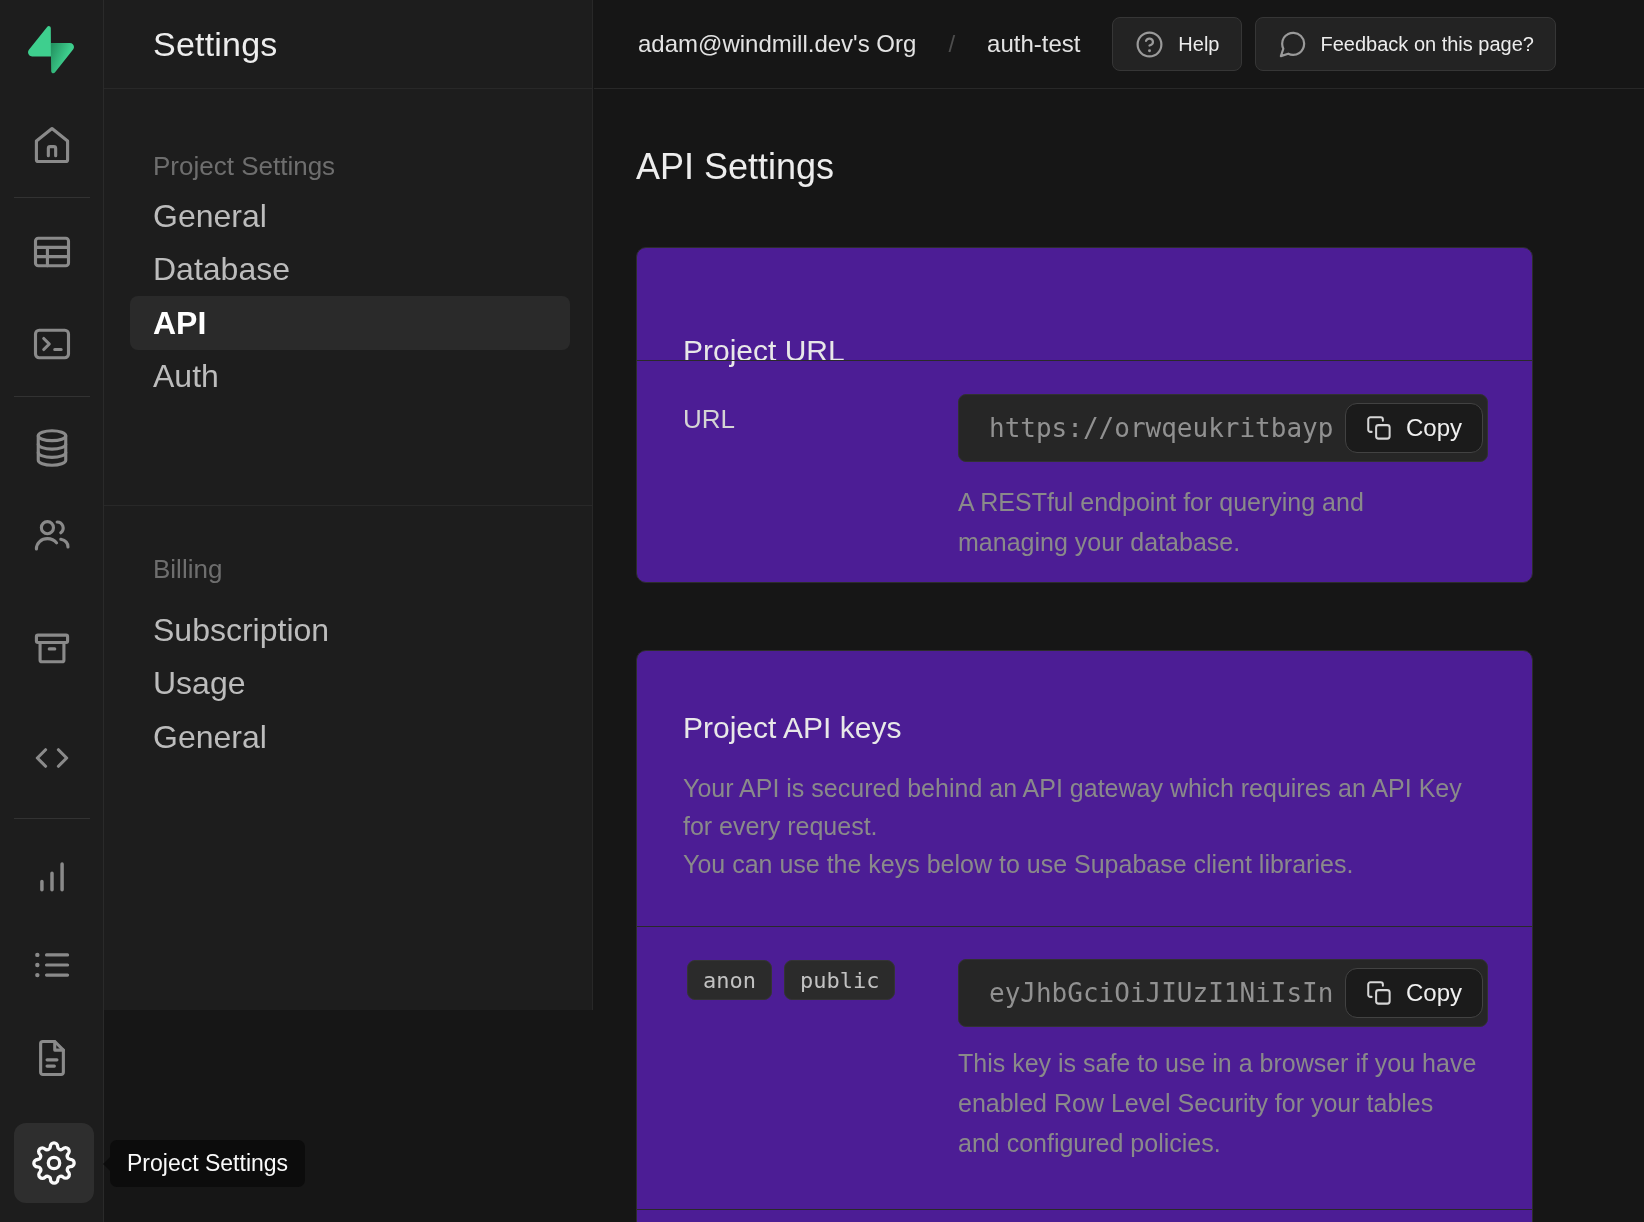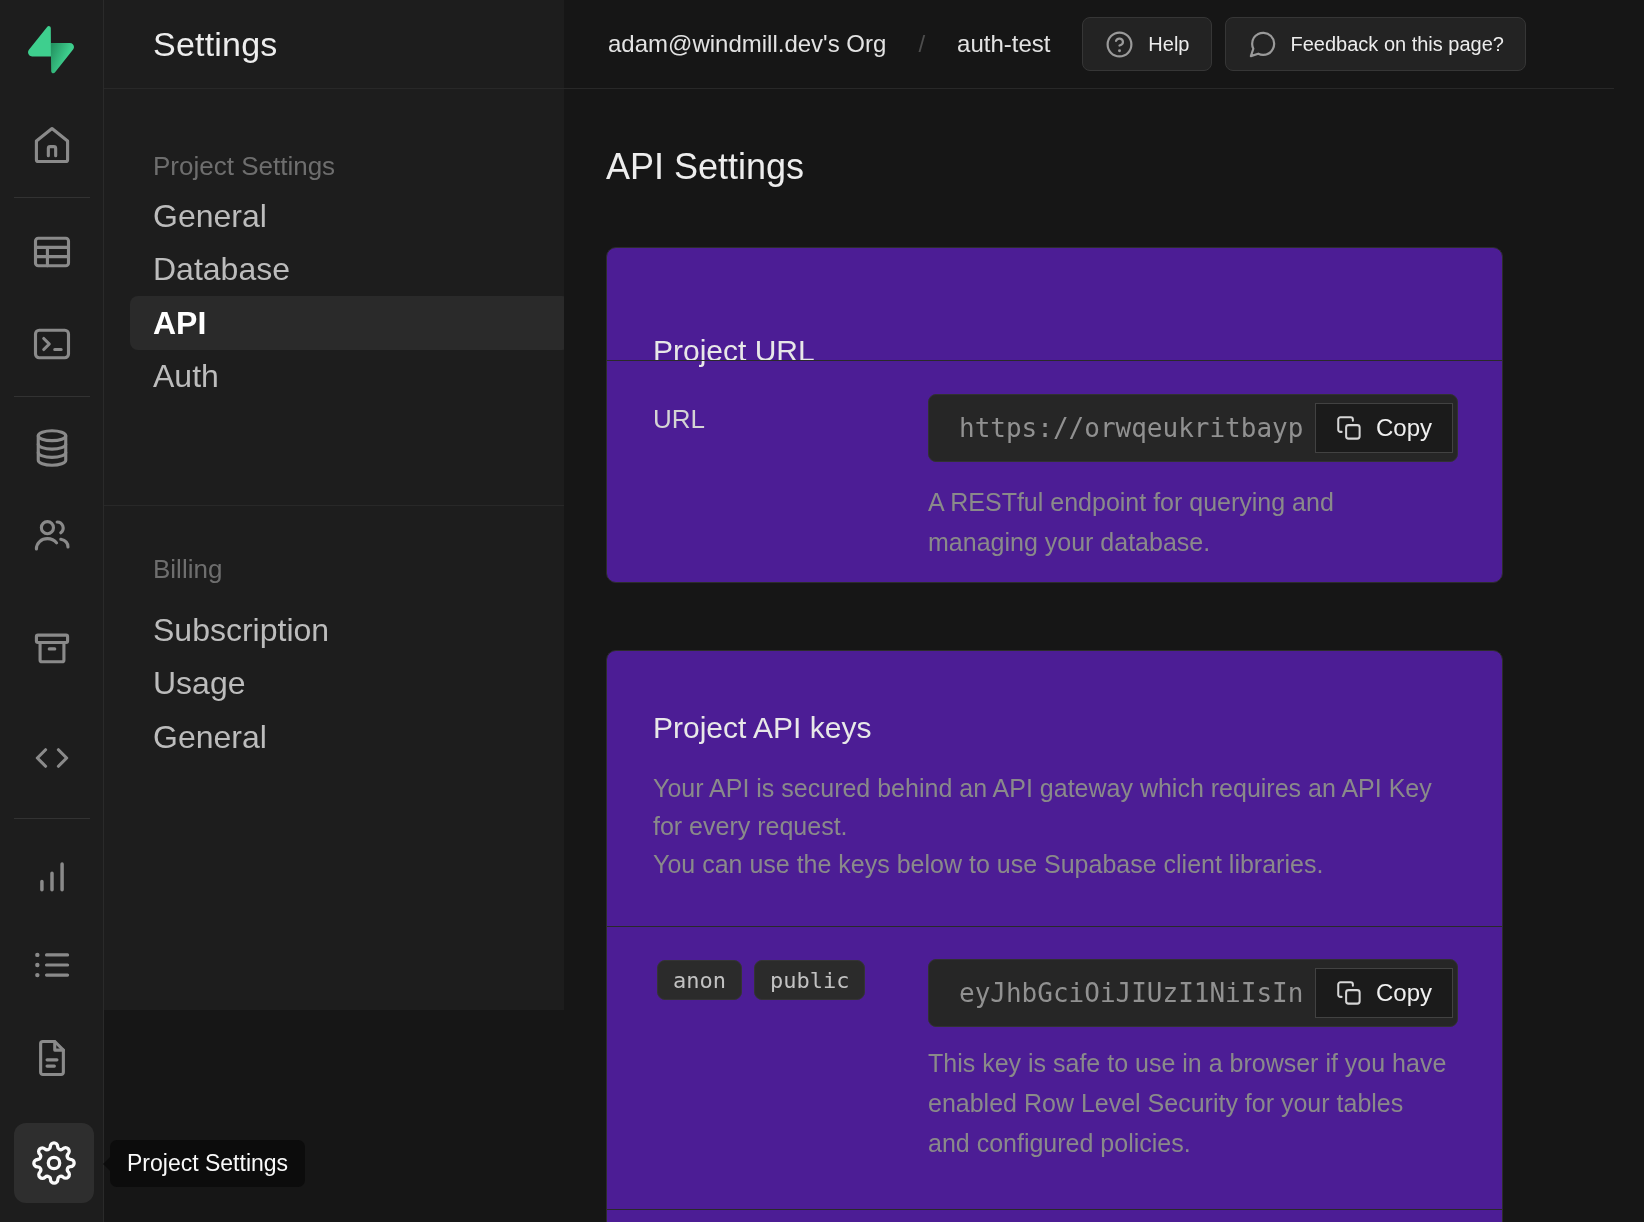--- a/index.html
+++ b/index.html
@@ -62,21 +62,21 @@
   }
   .nav-item {
     position:absolute; left:26px; width:440px; height:54px; border-radius:8px;
     display:flex; align-items:center; padding-left:23px;
     font-size:32px; color:#bcbcbc; cursor:pointer;
   }
   .nav-item.active { background:#2a2a2a; color:#ffffff; font-weight:700; }
   .nav-divider { position:absolute; left:0; width:100%; height:1px; background:#282828; }
 
   
-  .main { position:absolute; left:564px; top:0; width:1050px; height:1222px; background:#161616; }
+  .main { position:absolute; left:594px; top:0; width:1050px; height:1222px; background:#161616; }
   .main-header {
     position:absolute; left:0; top:0; width:100%; height:89px;
     border-bottom:1px solid #282828;
     display:flex; align-items:center; padding:0 88px 0 44px;
   }
   .crumbs { display:flex; align-items:center; gap:32px; font-size:24px; }
   .crumb { color:#e3e3e3; cursor:pointer; white-space:nowrap; }
   .crumb-sep { color:#4d4d4d; font-size:24px; }
   .header-spacer { flex:1; }
   .hdr-btn {
@@ -101,21 +101,21 @@
   .field-label { position:absolute; left:46px; font-size:26px; color:#d4d4d4; }
 
   .input-wrap { position:absolute; left:321px; width:530px; height:68px; }
   .input-box {
     width:100%; height:100%; background:#262626; border:1px solid #313131; border-radius:8px;
     font-family:"DejaVu Sans Mono", monospace; font-size:26px; color:#919191;
     line-height:66px; padding-left:30px; white-space:nowrap; overflow:hidden; cursor:text;
   }
   .copy-btn {
     position:absolute; right:5px; top:9px; height:50px;
-    background:#1b1b1b; border:1px solid #424242; border-radius:0;
+    background:#1b1b1b; border:1px solid #424242; border-radius:12px;
     display:flex; align-items:center; gap:13px; padding:0 20px;
     font-size:24px; color:#f0f0f0; cursor:pointer;
   }
   .copy-btn svg { width:27px; height:27px; color:#d6d6d6; }
 
   .desc { position:absolute; left:321px; font-size:25px; line-height:40px; color:#8a8a8a; }
   .hdr-desc { position:absolute; left:46px; width:790px; font-size:25px; line-height:38px; color:#8a8a8a; }
   .hdr-desc p { margin:0; }
 
   .badges { position:absolute; left:50px; display:flex; gap:12px; }

